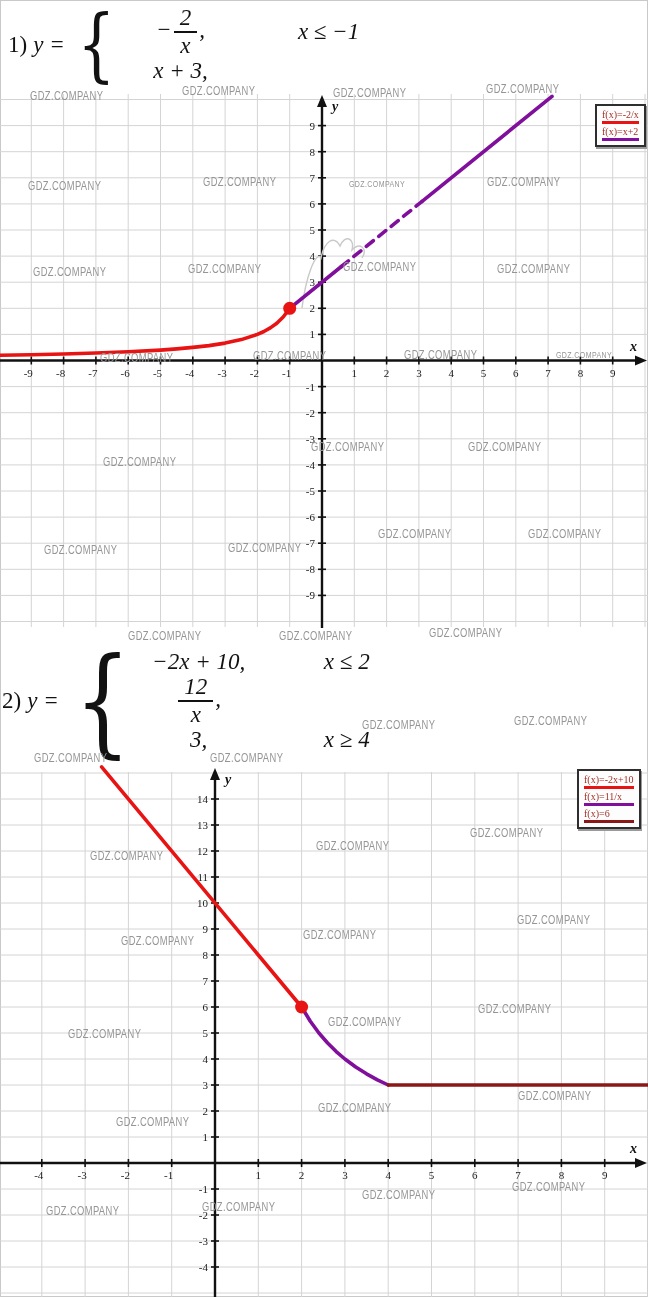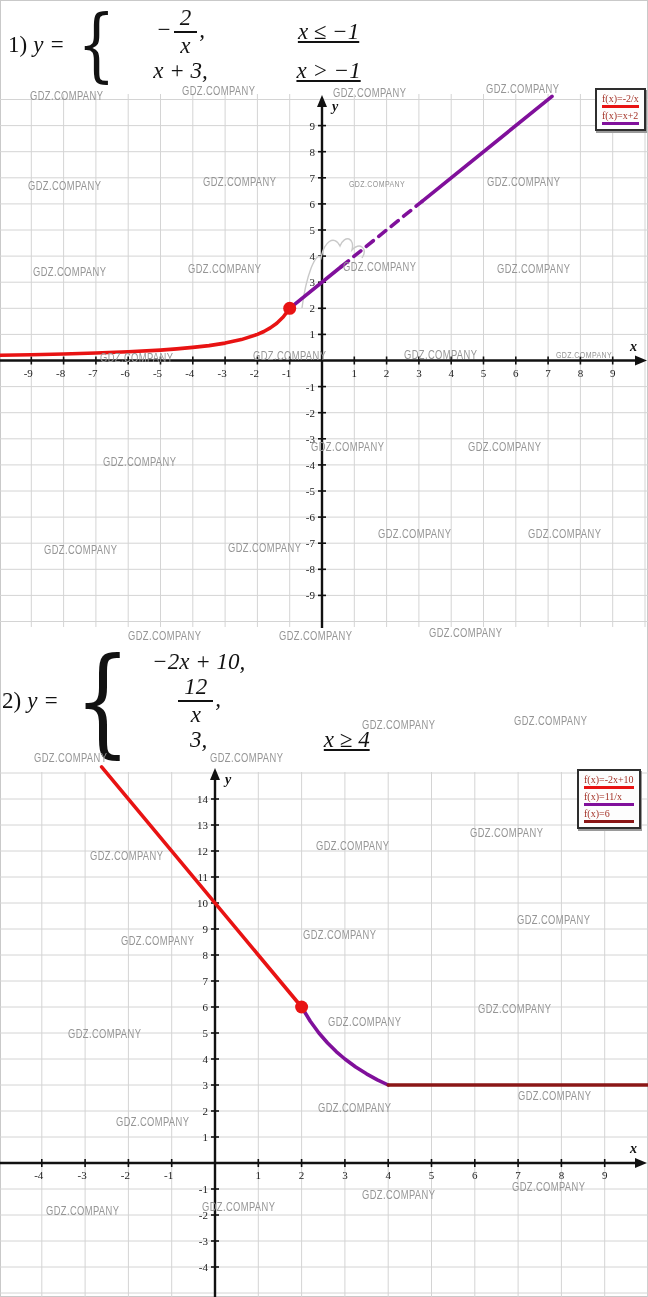--- a/index.html
+++ b/index.html
@@ -8,21 +8,21 @@
   
   .problem{position:absolute;display:flex;align-items:center;color:#121212;
            font-style:italic;font-size:23px;z-index:4;}
   .p-index{font-style:normal;margin-right:6px;}
   .p-lhs{margin-right:4px;}
   .brace{font-family:"DejaVu Serif",serif;font-style:normal;font-weight:400;
          line-height:.85;transform:scaleX(.75);display:inline-block;margin:0 0 0 2px;}
   .rows{display:flex;flex-direction:column;}
   .frow{display:flex;align-items:center;}
   .expr{min-width:118px;text-align:center;}
-  .cond{margin-left:14px;min-width:150px;text-align:center;text-decoration:underline;}
+  .cond{margin-left:14px;min-width:150px;text-align:center;}
   .frac{display:inline-flex;flex-direction:column;align-items:center;vertical-align:middle;
         margin:0 2px;}
   .frac .num{border-bottom:2px solid #111;padding:0 6px 1px;line-height:1.02;}
   .frac .den{line-height:1.05;padding-top:1px;}
   .tok{white-space:pre;}
   
   .graph-svg{position:absolute;left:0;z-index:2;}
   svg text{font-family:"Liberation Serif",serif;}
   
   .wm-layer{position:absolute;left:0;top:0;width:580px;height:1297px;z-index:5;pointer-events:none;}
@@ -47,21 +47,20 @@
       <div class="rows">
         <div class="frow">
           <div class="expr"><span class="tok">−</span><span class="frac">
               <span class="num">2</span>
               <span class="den">x</span>
             </span><span class="tok">,</span></div>
           <div class="cond"><span class="tok">x ≤ −1</span></div>
         </div>
         <div class="frow">
           <div class="expr"><span class="tok">x + 3,</span></div>
-          <div class="cond"><span class="tok">x &gt; −1</span></div>
         </div>
       </div>
     </div>
 
   <div id="graph-1-host">
       <svg width="648" height="540" viewBox="0 88 648 540" class="graph-svg" style="top: 88px;">
         <g stroke="#d4d4d4" stroke-width="1">
           <line x1="-1" y1="94" x2="-1" y2="627"></line>
           <line x1="0" y1="621.5" x2="648" y2="621.5"></line>
           <line x1="31.30000000000001" y1="94" x2="31.30000000000001" y2="627"></line>
@@ -196,20 +195,21 @@
       </svg>
     </div>
 
   <div class="problem" id="problem-2" style="top:640px;left:2px;height:122px;">
       <span class="p-index">2)</span>
       <span class="p-lhs">y =</span>
       <span class="brace" style="font-size: 118px;">{</span>
       <div class="rows">
         <div class="frow">
           <div class="expr"><span class="tok">−2x + 10,</span></div>
+          <div class="cond"><span class="tok">x ≤ 2</span></div>
         </div>
         <div class="frow">
           <div class="expr"><span class="frac">
               <span class="num">12</span>
               <span class="den">x</span>
             </span><span class="tok">,</span></div>
         </div>
         <div class="frow">
           <div class="expr"><span class="tok">3,</span></div>
           <div class="cond"><span class="tok">x ≥ 4</span></div>
@@ -377,21 +377,21 @@
       <span class="wm" style="left: 68px; top: 1027px; font-size: 12px;">GDZ.COMPANY</span>
       <span class="wm" style="left: 328px; top: 1015px; font-size: 12px;">GDZ.COMPANY</span>
       <span class="wm" style="left: 518px; top: 1089px; font-size: 12px;">GDZ.COMPANY</span>
       <span class="wm" style="left: 318px; top: 1101px; font-size: 12px;">GDZ.COMPANY</span>
       <span class="wm" style="left: 116px; top: 1115px; font-size: 12px;">GDZ.COMPANY</span>
       <span class="wm" style="left: 512px; top: 1180px; font-size: 12px;">GDZ.COMPANY</span>
       <span class="wm" style="left: 362px; top: 1188px; font-size: 12px;">GDZ.COMPANY</span>
       <span class="wm" style="left: 202px; top: 1200px; font-size: 12px;">GDZ.COMPANY</span>
       <span class="wm" style="left: 46px; top: 1204px; font-size: 12px;">GDZ.COMPANY</span>
     </div>
-<div class="legend" style="left: 595px; top: 88px;">
+<div class="legend" style="left: 595px; top: 104px;">
       <div class="legend-entry">
         <div class="legend-label">f(x)=-2/x</div>
         <div class="legend-bar" style="background: rgb(232, 19, 19);"></div>
       </div>
       <div class="legend-entry">
         <div class="legend-label">f(x)=x+2</div>
         <div class="legend-bar" style="background: rgb(128, 16, 155);"></div>
       </div>
     </div>
     <div class="legend" style="left: 577px; top: 769px;">

